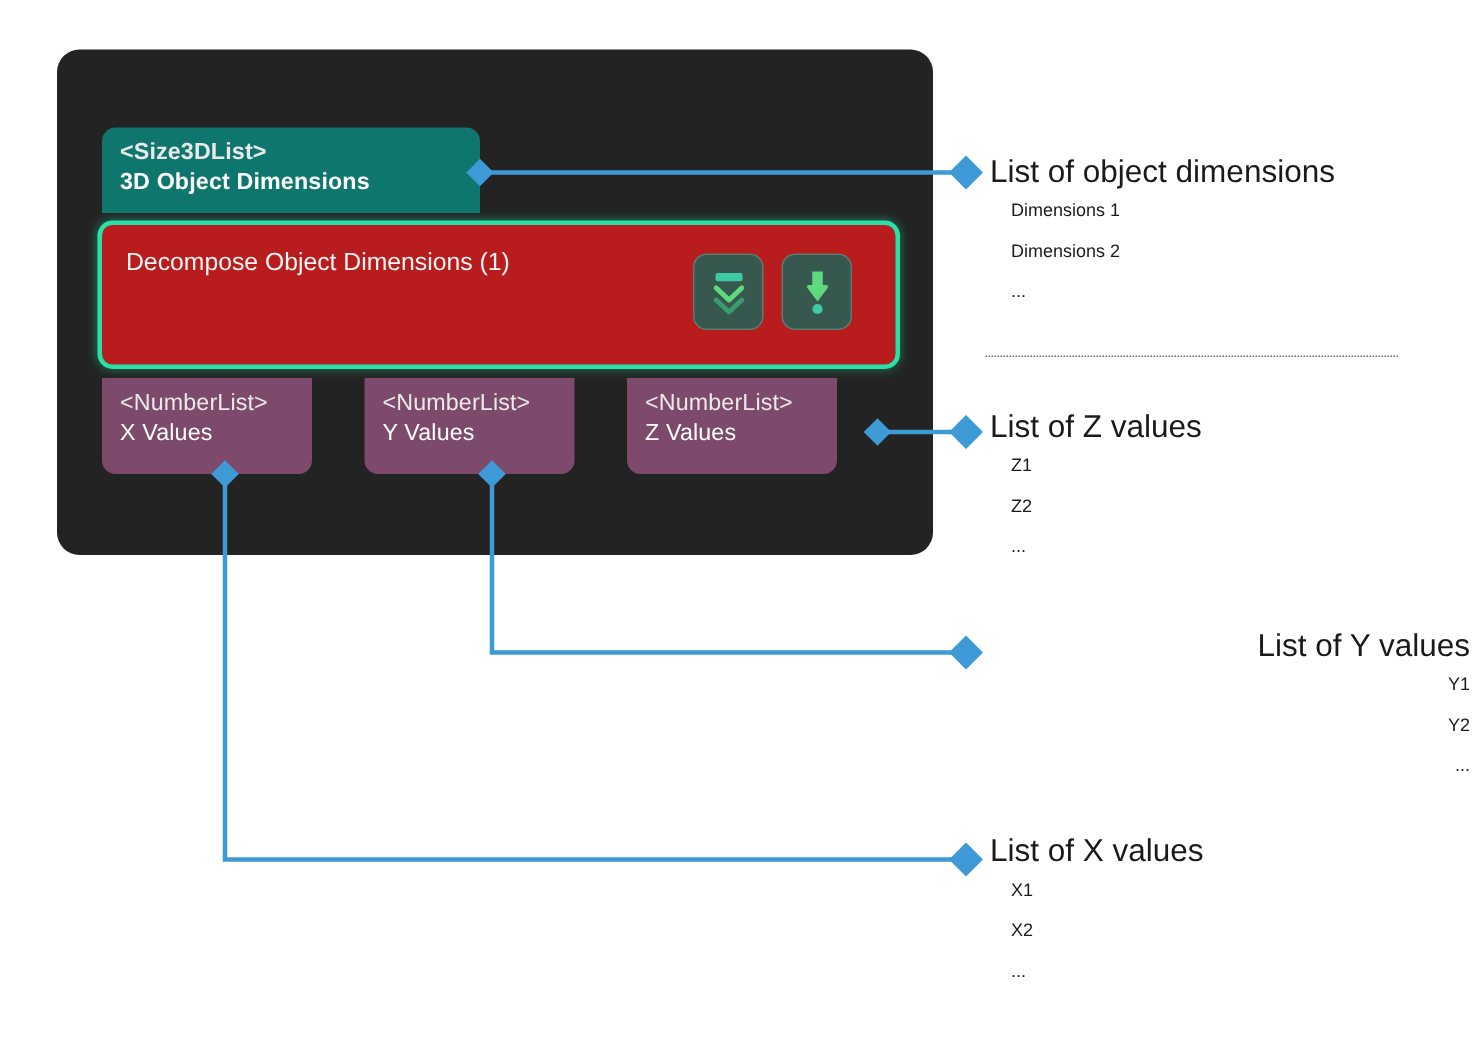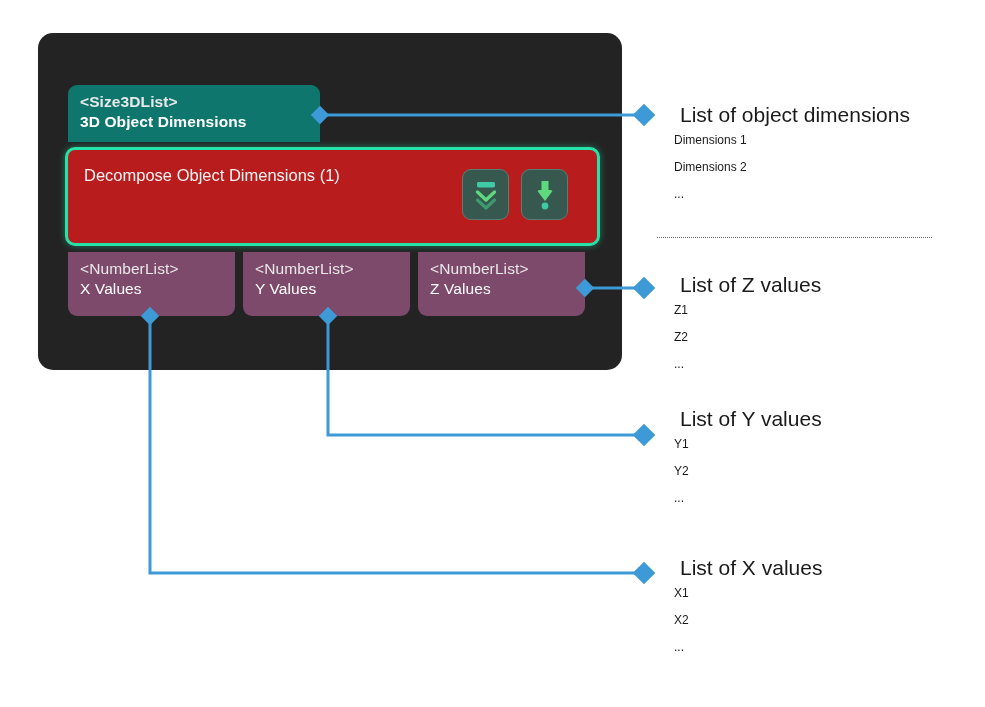--- a/index.html
+++ b/index.html
@@ -58,21 +58,21 @@
     top: 85px;
     width: 252px;
     height: 57px;
     background: #0f766e;
     border-radius: 9px 9px 0 0;
     font-weight: bold;
   }
 
   .pill-out {
     top: 252px;
-    width: 167px;
+    width: 140px;
     height: 64px;
     background: #7d4a6b;
     border-radius: 0 0 9px 9px;
   }
   .pill-out.x { left: 68px; }
   .pill-out.y { left: 243px; }
   .pill-out.z { left: 418px; }
 
   
   .node-body {
@@ -124,32 +124,31 @@
   .ann {
     position: absolute;
     left: 660px;
     width: 320px;
   }
   .ann .ann-title {
     font-size: 21px;
     line-height: 25px;
     color: #1a1a1a;
     white-space: nowrap;
-    margin-left: 20px;
   }
   .ann .ann-item {
     font-size: 12px;
     line-height: 27px;
     color: #1a1a1a;
     margin-left: 14px;
     white-space: nowrap;
   }
   .ann-dims { top: 102px; }
   .ann-z    { top: 272px; }
-  .ann-y    { top: 406px; }
+  .ann-y    { top: 418px; text-align: right; }
   .ann-x    { top: 555px; }
 
   .dotted-sep {
     position: absolute;
     left: 657px;
     top: 237px;
     width: 275px;
     height: 0;
     border-top: 1.5px dotted #6d6d6d;
   }

